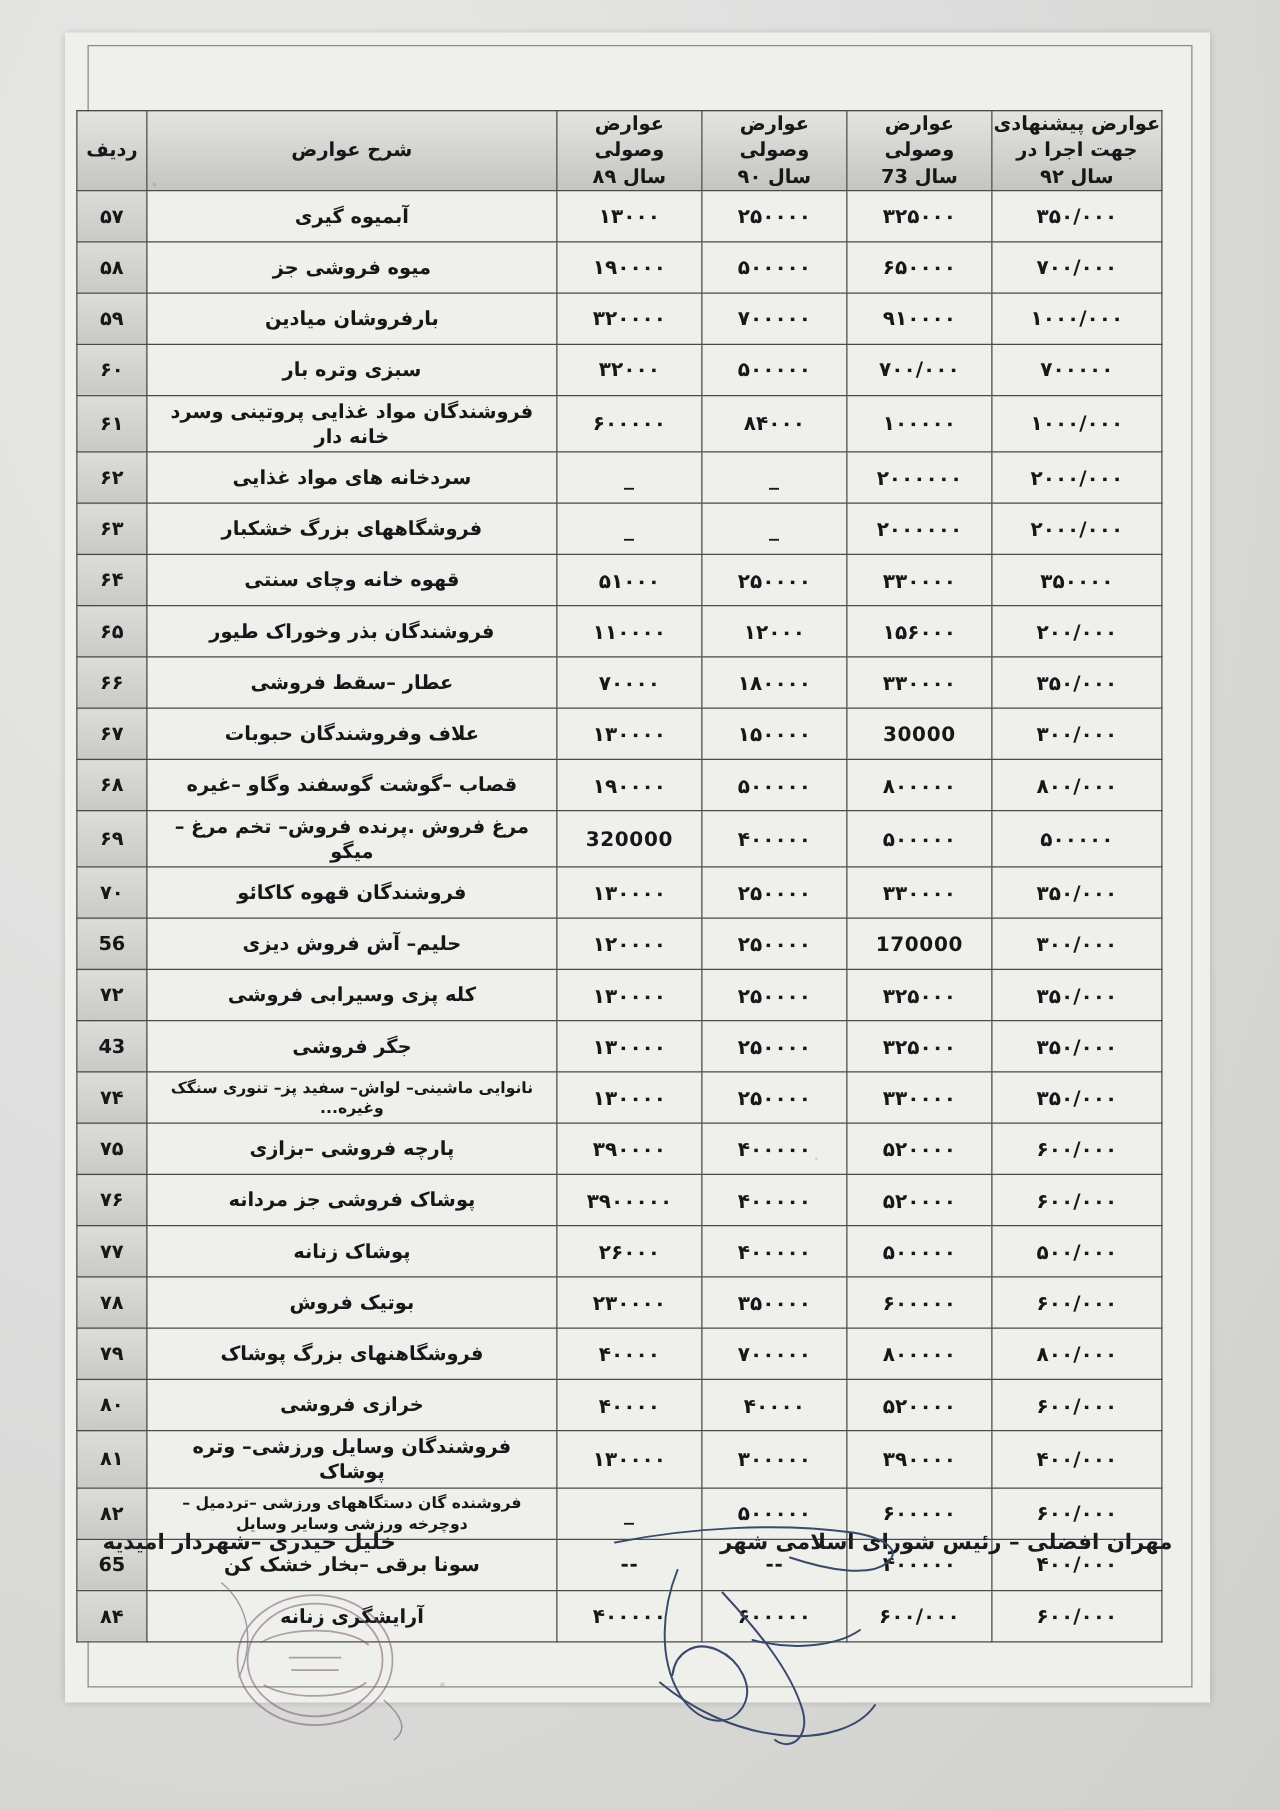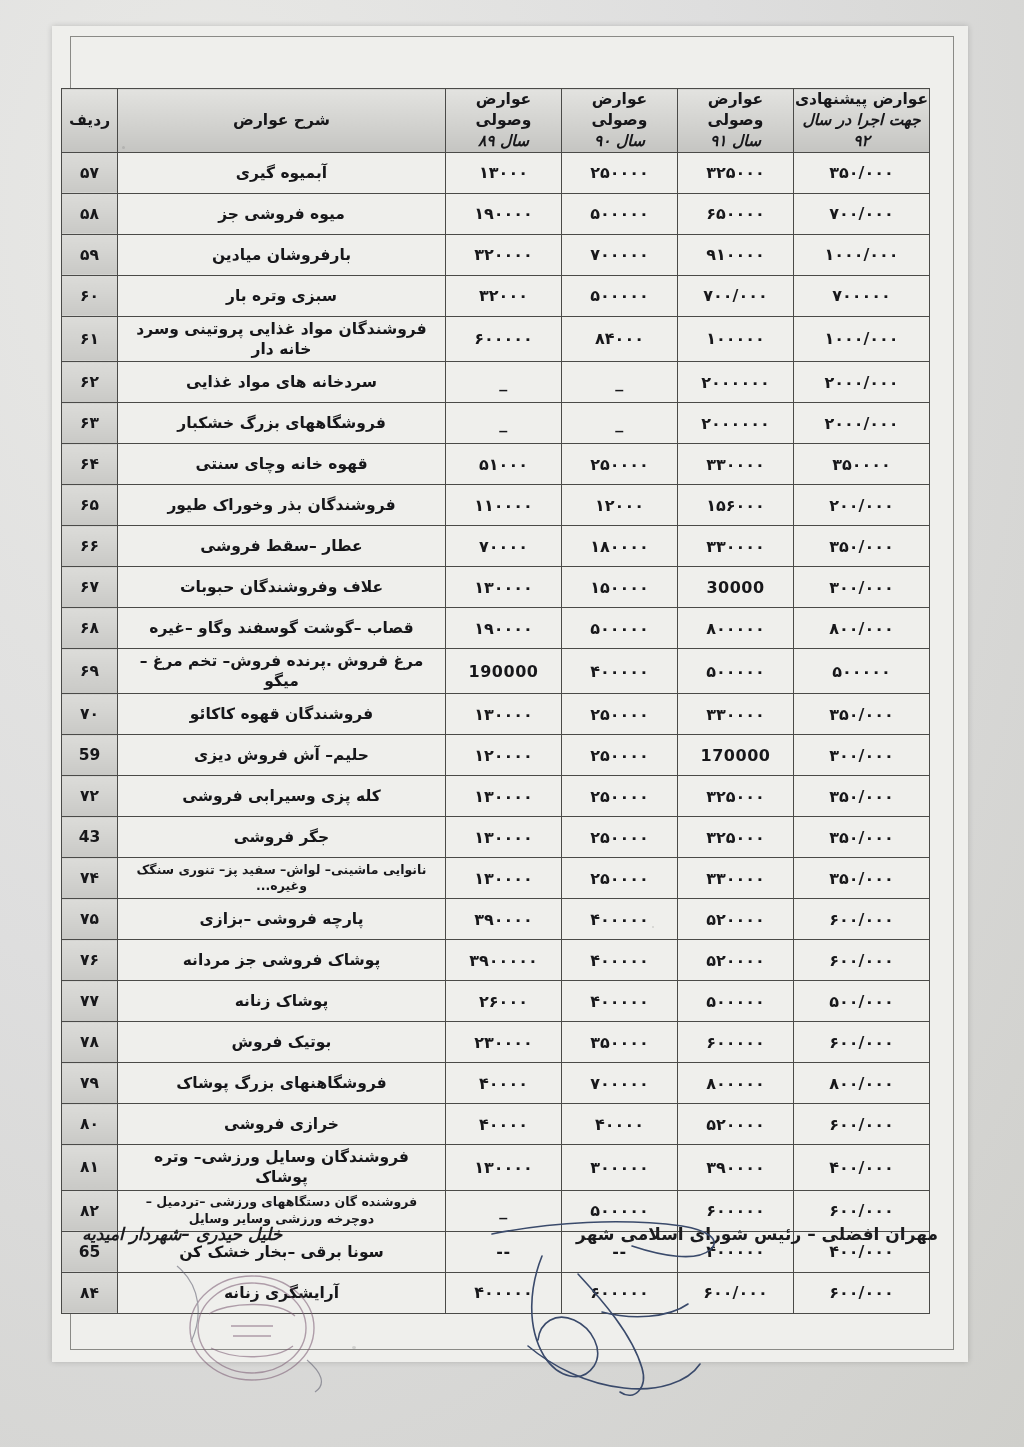--- a/index.html
+++ b/index.html
@@ -59,21 +59,21 @@
     color: #17171a;
     font-weight: bold;
   }
   thead th {
     background: linear-gradient(180deg, #e3e3e0 0%, #d2d2cf 55%, #c4c4c1 100%);
     height: 62px;
     font-size: 15.5px;
     line-height: 1.35;
     letter-spacing: .2px;
   }
-  thead th .l2 { display: block; font-style: italic; }
+  thead th .l2 { display: block; }
   tbody td {
     height: 36px;
     font-size: 15px;
   }
   tbody td.num {
     font-size: 16px;
     letter-spacing: .5px;
   }
   tbody td.desc {
     font-size: 15.5px;
@@ -106,21 +106,21 @@
     flex-direction: row-reverse;
     justify-content: space-between;
     direction: rtl;
   }
   .sig {
     font-size: 17px;
     font-weight: bold;
     color: #1b1b1e;
     white-space: nowrap;
   }
-  .sig.right { margin-right: 22px; font-style: italic; }
+  .sig.right { margin-right: 22px; }
   .sig.left  { margin-left: 110px; }
 
   
   .ink {
     position: absolute;
     left: 430px;
     top: 1190px;
     width: 300px;
     height: 200px;
     pointer-events: none;
@@ -158,21 +158,21 @@
             <col class="c-radif">
         </colgroup>
         <thead>
           <tr>
             <th>
               <span>عوارض پیشنهادی</span>
               <span class="l2">جهت اجرا در سال ۹۲</span>
             </th>
             <th>
               <span>عوارض وصولی</span>
-              <span class="l2">سال ۹۱</span>
+              <span class="l2">سال 73</span>
             </th>
             <th>
               <span>عوارض وصولی</span>
               <span class="l2">سال ۹۰</span>
             </th>
             <th>
               <span>عوارض وصولی</span>
               <span class="l2">سال ۸۹</span>
             </th>
             <th>
@@ -277,39 +277,39 @@
               <td class="num">۸۰۰۰۰۰</td>
               <td class="num">۵۰۰۰۰۰</td>
               <td class="num">۱۹۰۰۰۰</td>
               <td class="desc">قصاب –گوشت گوسفند وگاو –غیره</td>
               <td class="rdif">۶۸</td>
             </tr>
             <tr>
               <td class="num">۵۰۰۰۰۰</td>
               <td class="num">۵۰۰۰۰۰</td>
               <td class="num">۴۰۰۰۰۰</td>
-              <td class="num">190000</td>
+              <td class="num">320000</td>
               <td class="desc">مرغ فروش .پرنده فروش– تخم مرغ –میگو</td>
               <td class="rdif">۶۹</td>
             </tr>
             <tr>
               <td class="num">۳۵۰/۰۰۰</td>
               <td class="num">۳۳۰۰۰۰</td>
               <td class="num">۲۵۰۰۰۰</td>
               <td class="num">۱۳۰۰۰۰</td>
               <td class="desc">فروشندگان قهوه کاکائو</td>
               <td class="rdif">۷۰</td>
             </tr>
             <tr>
               <td class="num">۳۰۰/۰۰۰</td>
               <td class="num">170000</td>
               <td class="num">۲۵۰۰۰۰</td>
               <td class="num">۱۲۰۰۰۰</td>
               <td class="desc">حلیم– آش فروش دیزی</td>
-              <td class="rdif">59</td>
+              <td class="rdif">56</td>
             </tr>
             <tr>
               <td class="num">۳۵۰/۰۰۰</td>
               <td class="num">۳۲۵۰۰۰</td>
               <td class="num">۲۵۰۰۰۰</td>
               <td class="num">۱۳۰۰۰۰</td>
               <td class="desc">کله پزی وسیرابی فروشی</td>
               <td class="rdif">۷۲</td>
             </tr>
             <tr>

